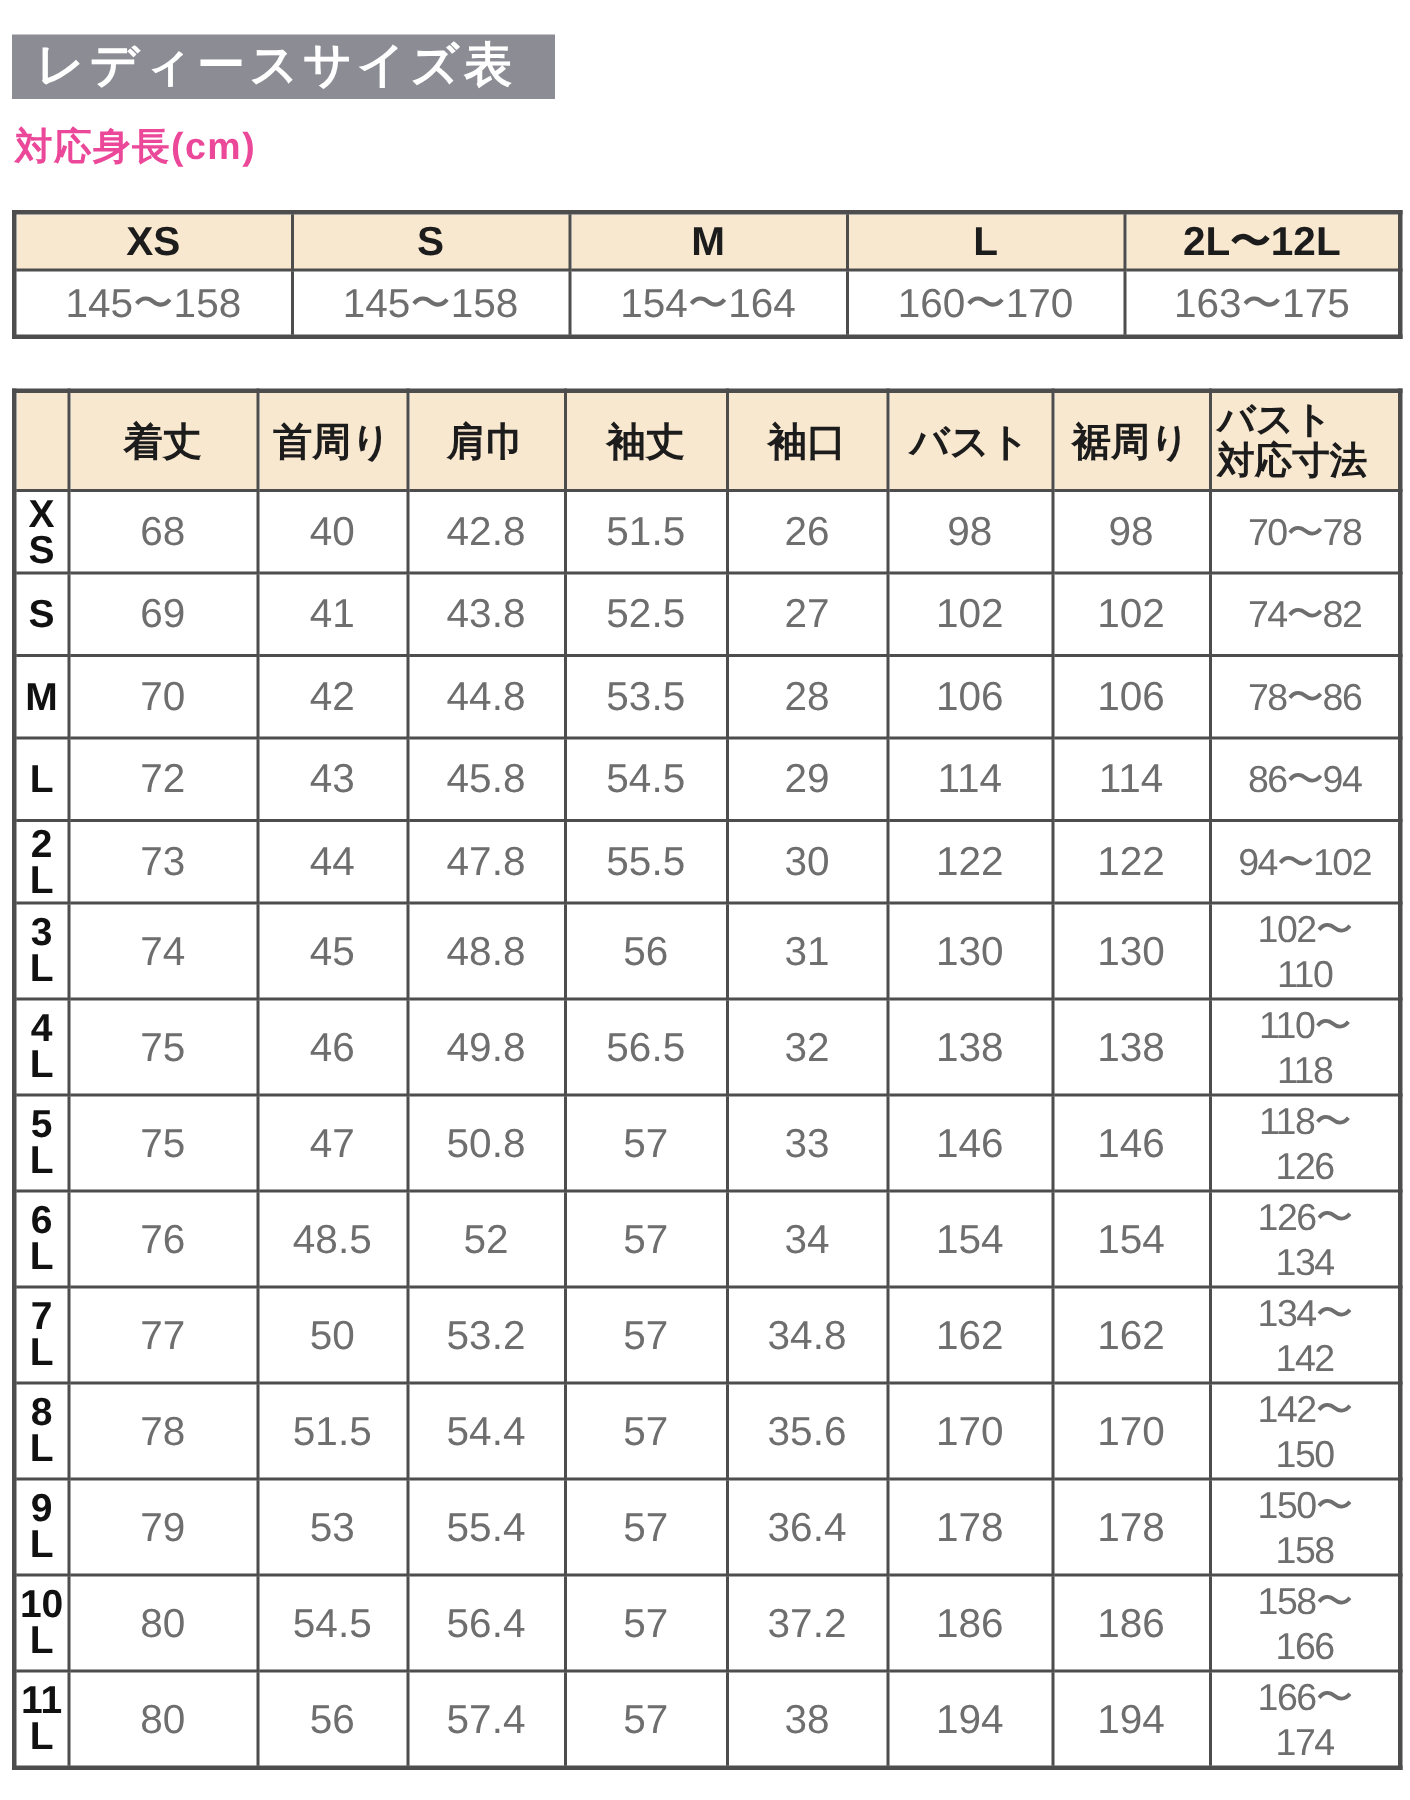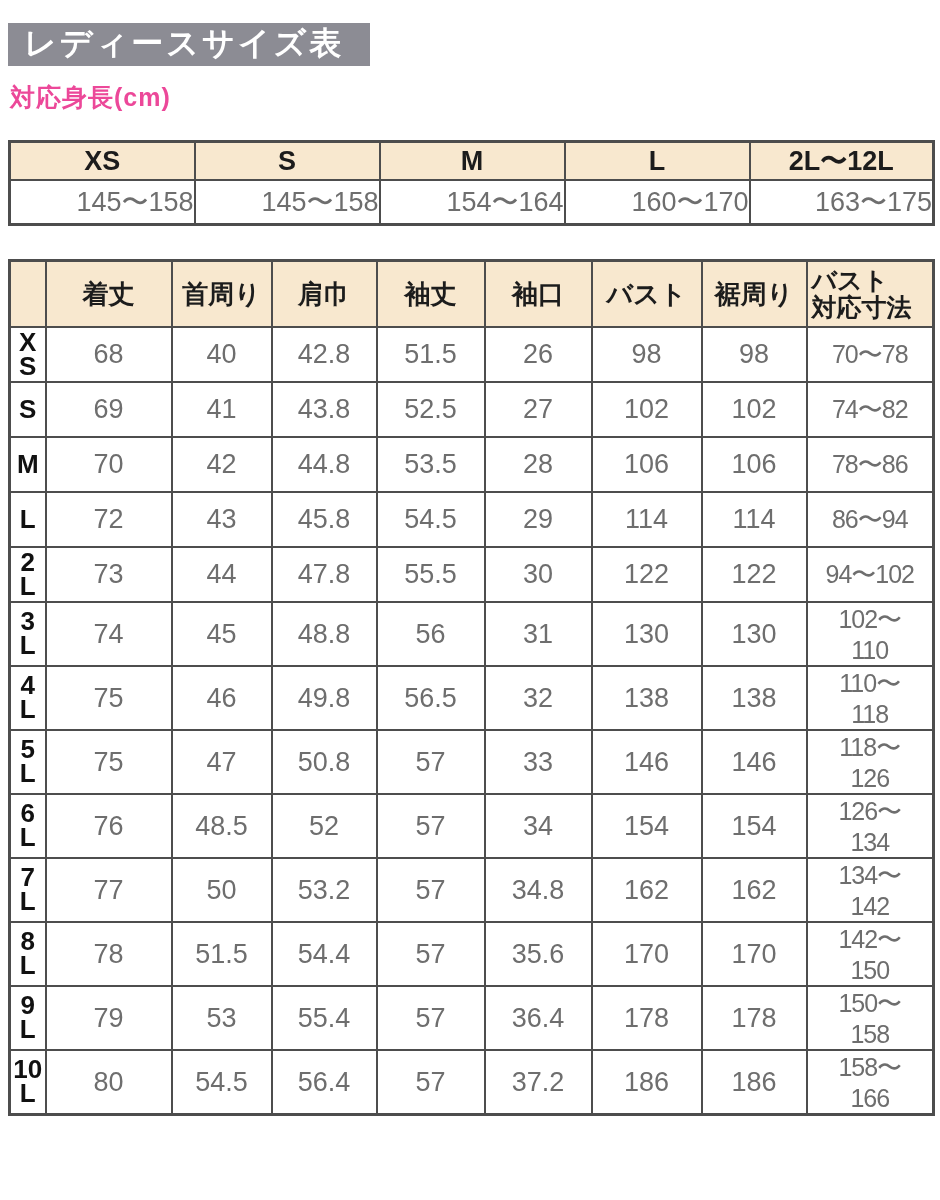--- a/index.html
+++ b/index.html
@@ -46,21 +46,20 @@
     height:36px;
     font-size:27px;
     font-weight:bold;
     color:#1c1c1c;
   }
   .height-table td{
     height:42px;
     font-size:27px;
     color:#6e6e6e;
     background:#ffffff;
-    text-align:right;
   }
   
   .size-table{width:924px;margin-top:33px;border:3px solid #4d4d4d;}
   .size-table thead th{
     background:#f8e8cf;
     height:64px;
     font-size:26px;
     font-weight:bold;
     color:#1c1c1c;
   }
@@ -302,17 +301,29 @@
 L</th>
         <td>80</td>
         <td>54.5</td>
         <td>56.4</td>
         <td>57</td>
         <td>37.2</td>
         <td>186</td>
         <td>186</td>
         <td class="range">158〜166</td>
       </tr>
+      <tr>
+        <th class="rowlabel">11
+L</th>
+        <td>80</td>
+        <td>56</td>
+        <td>57.4</td>
+        <td>57</td>
+        <td>38</td>
+        <td>194</td>
+        <td>194</td>
+        <td class="range">166〜174</td>
+      </tr>
     </tbody>
 </table>
 
 
 
 
 </body></html>

